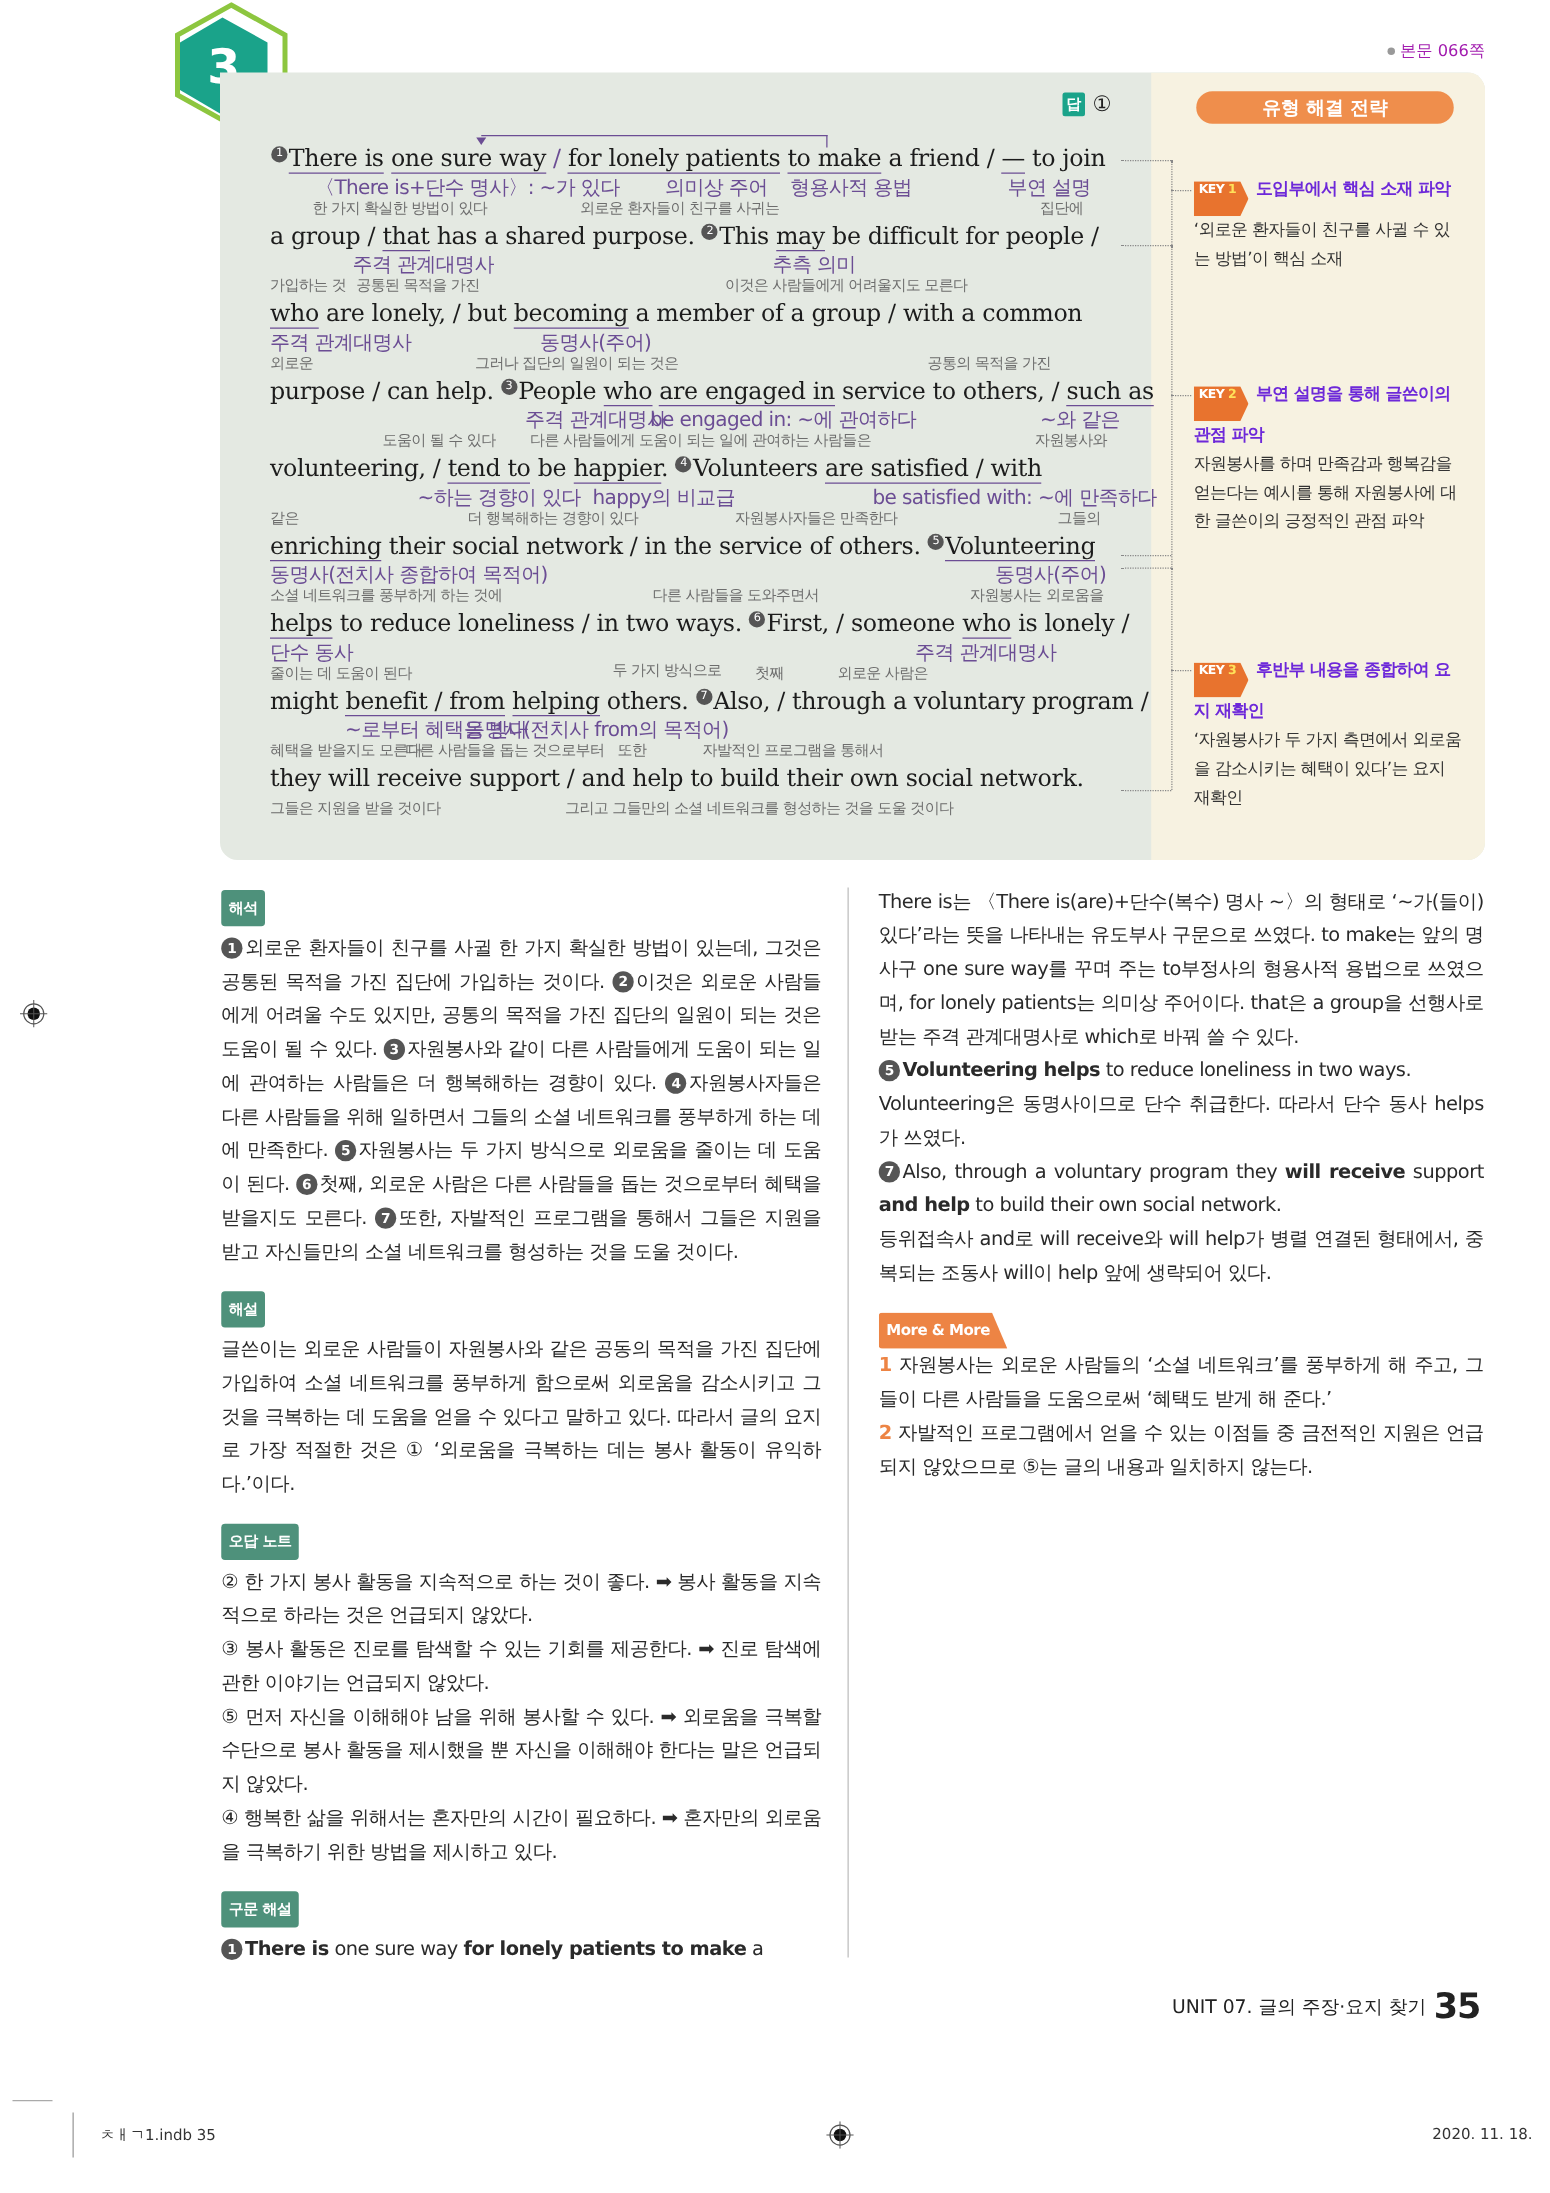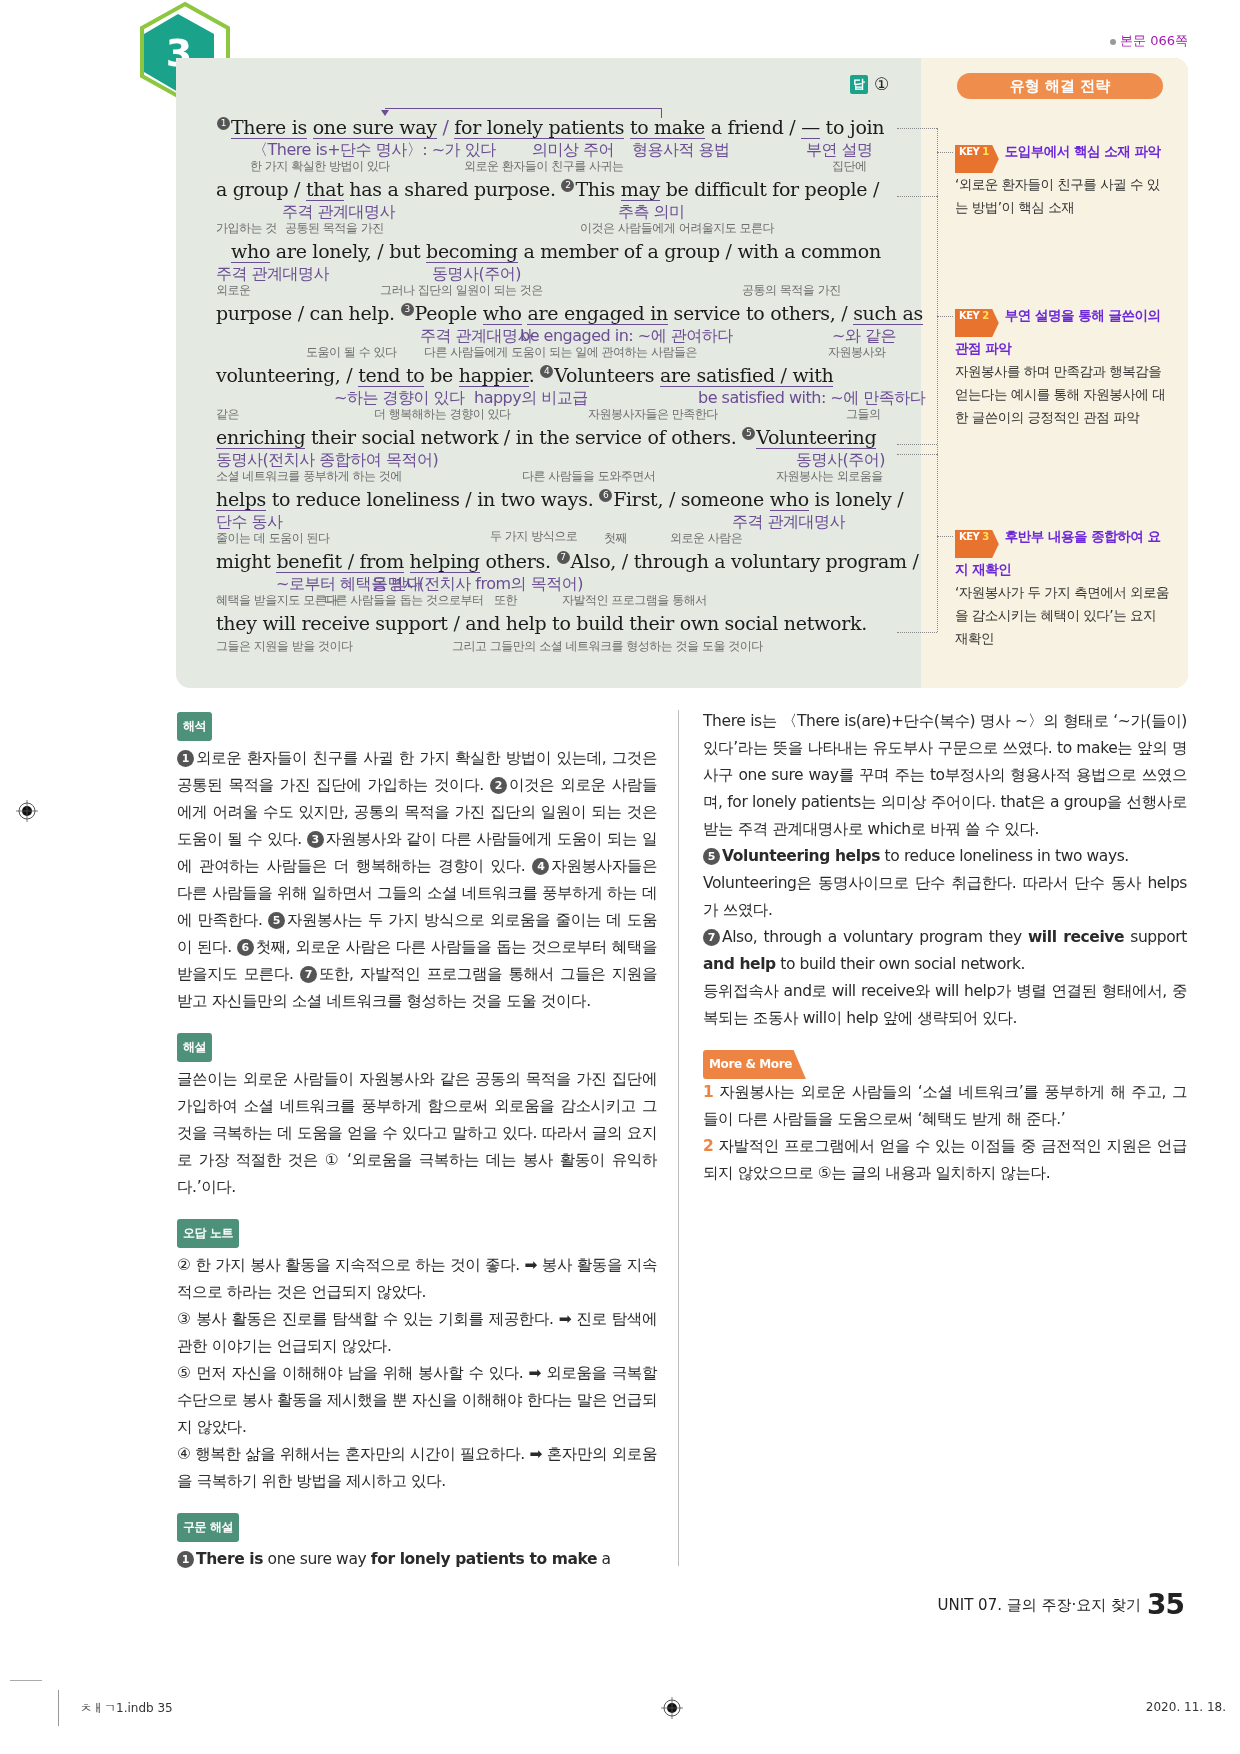--- a/index.html
+++ b/index.html
@@ -90,21 +90,21 @@
 
 <div class="line en" style="left:216px; top:178px;">
   <span>a group / </span><span class="u">that</span><span> has a shared purpose. </span><span class="num">2</span><span>This </span><span class="u">may</span><span> be difficult for people /</span>
 </div>
 <div class="ann" style="left:282px; top:202px;">주격 관계대명사</div>
 <div class="ann" style="left:618px; top:202px;">추측 의미</div>
 <div class="kr" style="left:216px; top:220px;">가입하는 것</div>
 <div class="kr" style="left:285px; top:220px;">공통된 목적을 가진</div>
 <div class="kr" style="left:580px; top:220px;">이것은 사람들에게 어려울지도 모른다</div>
 
-<div class="line en" style="left:216px; top:240px;text-align:center;">
+<div class="line en" style="left:216px; top:240px;">
   <span class="u">who</span><span> are lonely, / but </span><span class="u">becoming</span><span> a member of a group / with a common</span>
 </div>
 <div class="ann" style="left:216px; top:264px;">주격 관계대명사</div>
 <div class="ann" style="left:432px; top:264px;">동명사(주어)</div>
 <div class="kr" style="left:216px; top:282px;">외로운</div>
 <div class="kr" style="left:380px; top:282px;">그러나 집단의 일원이 되는 것은</div>
 <div class="kr" style="left:742px; top:282px;">공통의 목적을 가진</div>
 
 <div class="line en" style="left:216px; top:302px;">
   <span>purpose / can help. </span><span class="num">3</span><span>People </span><span class="u">who</span><span> </span><span class="u">are engaged in</span><span> service to others, / </span><span class="u">such as</span>

